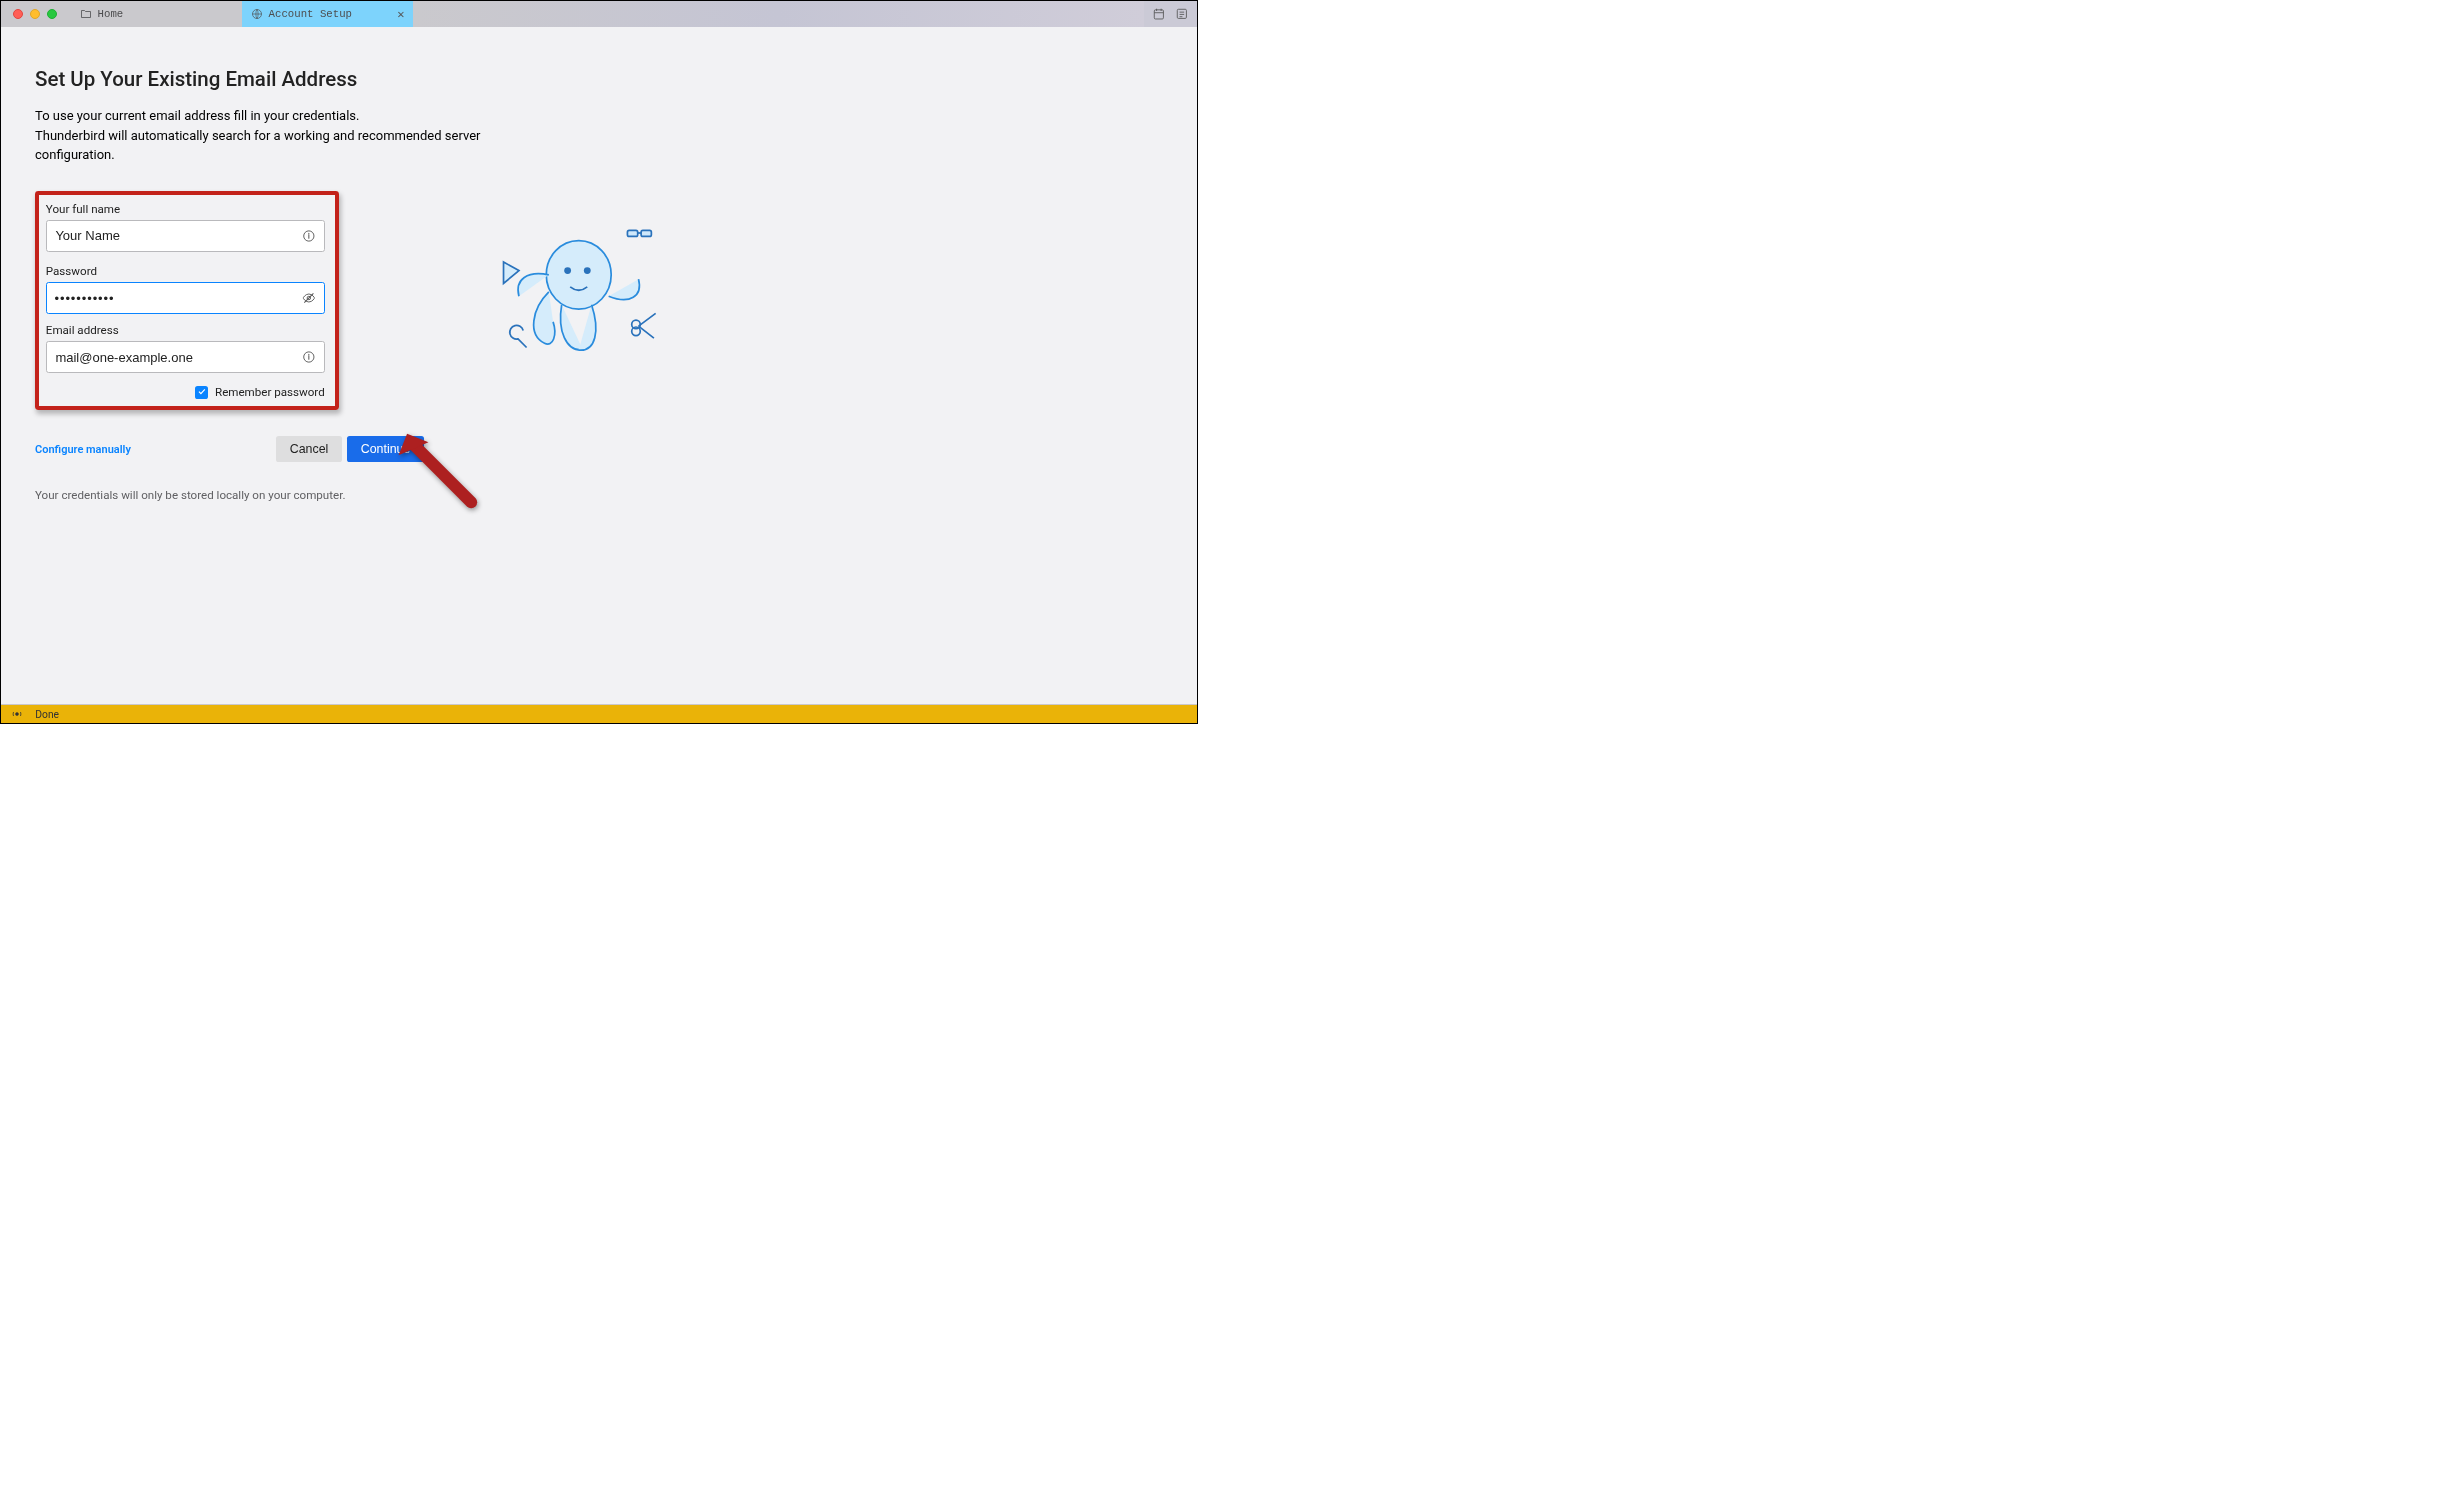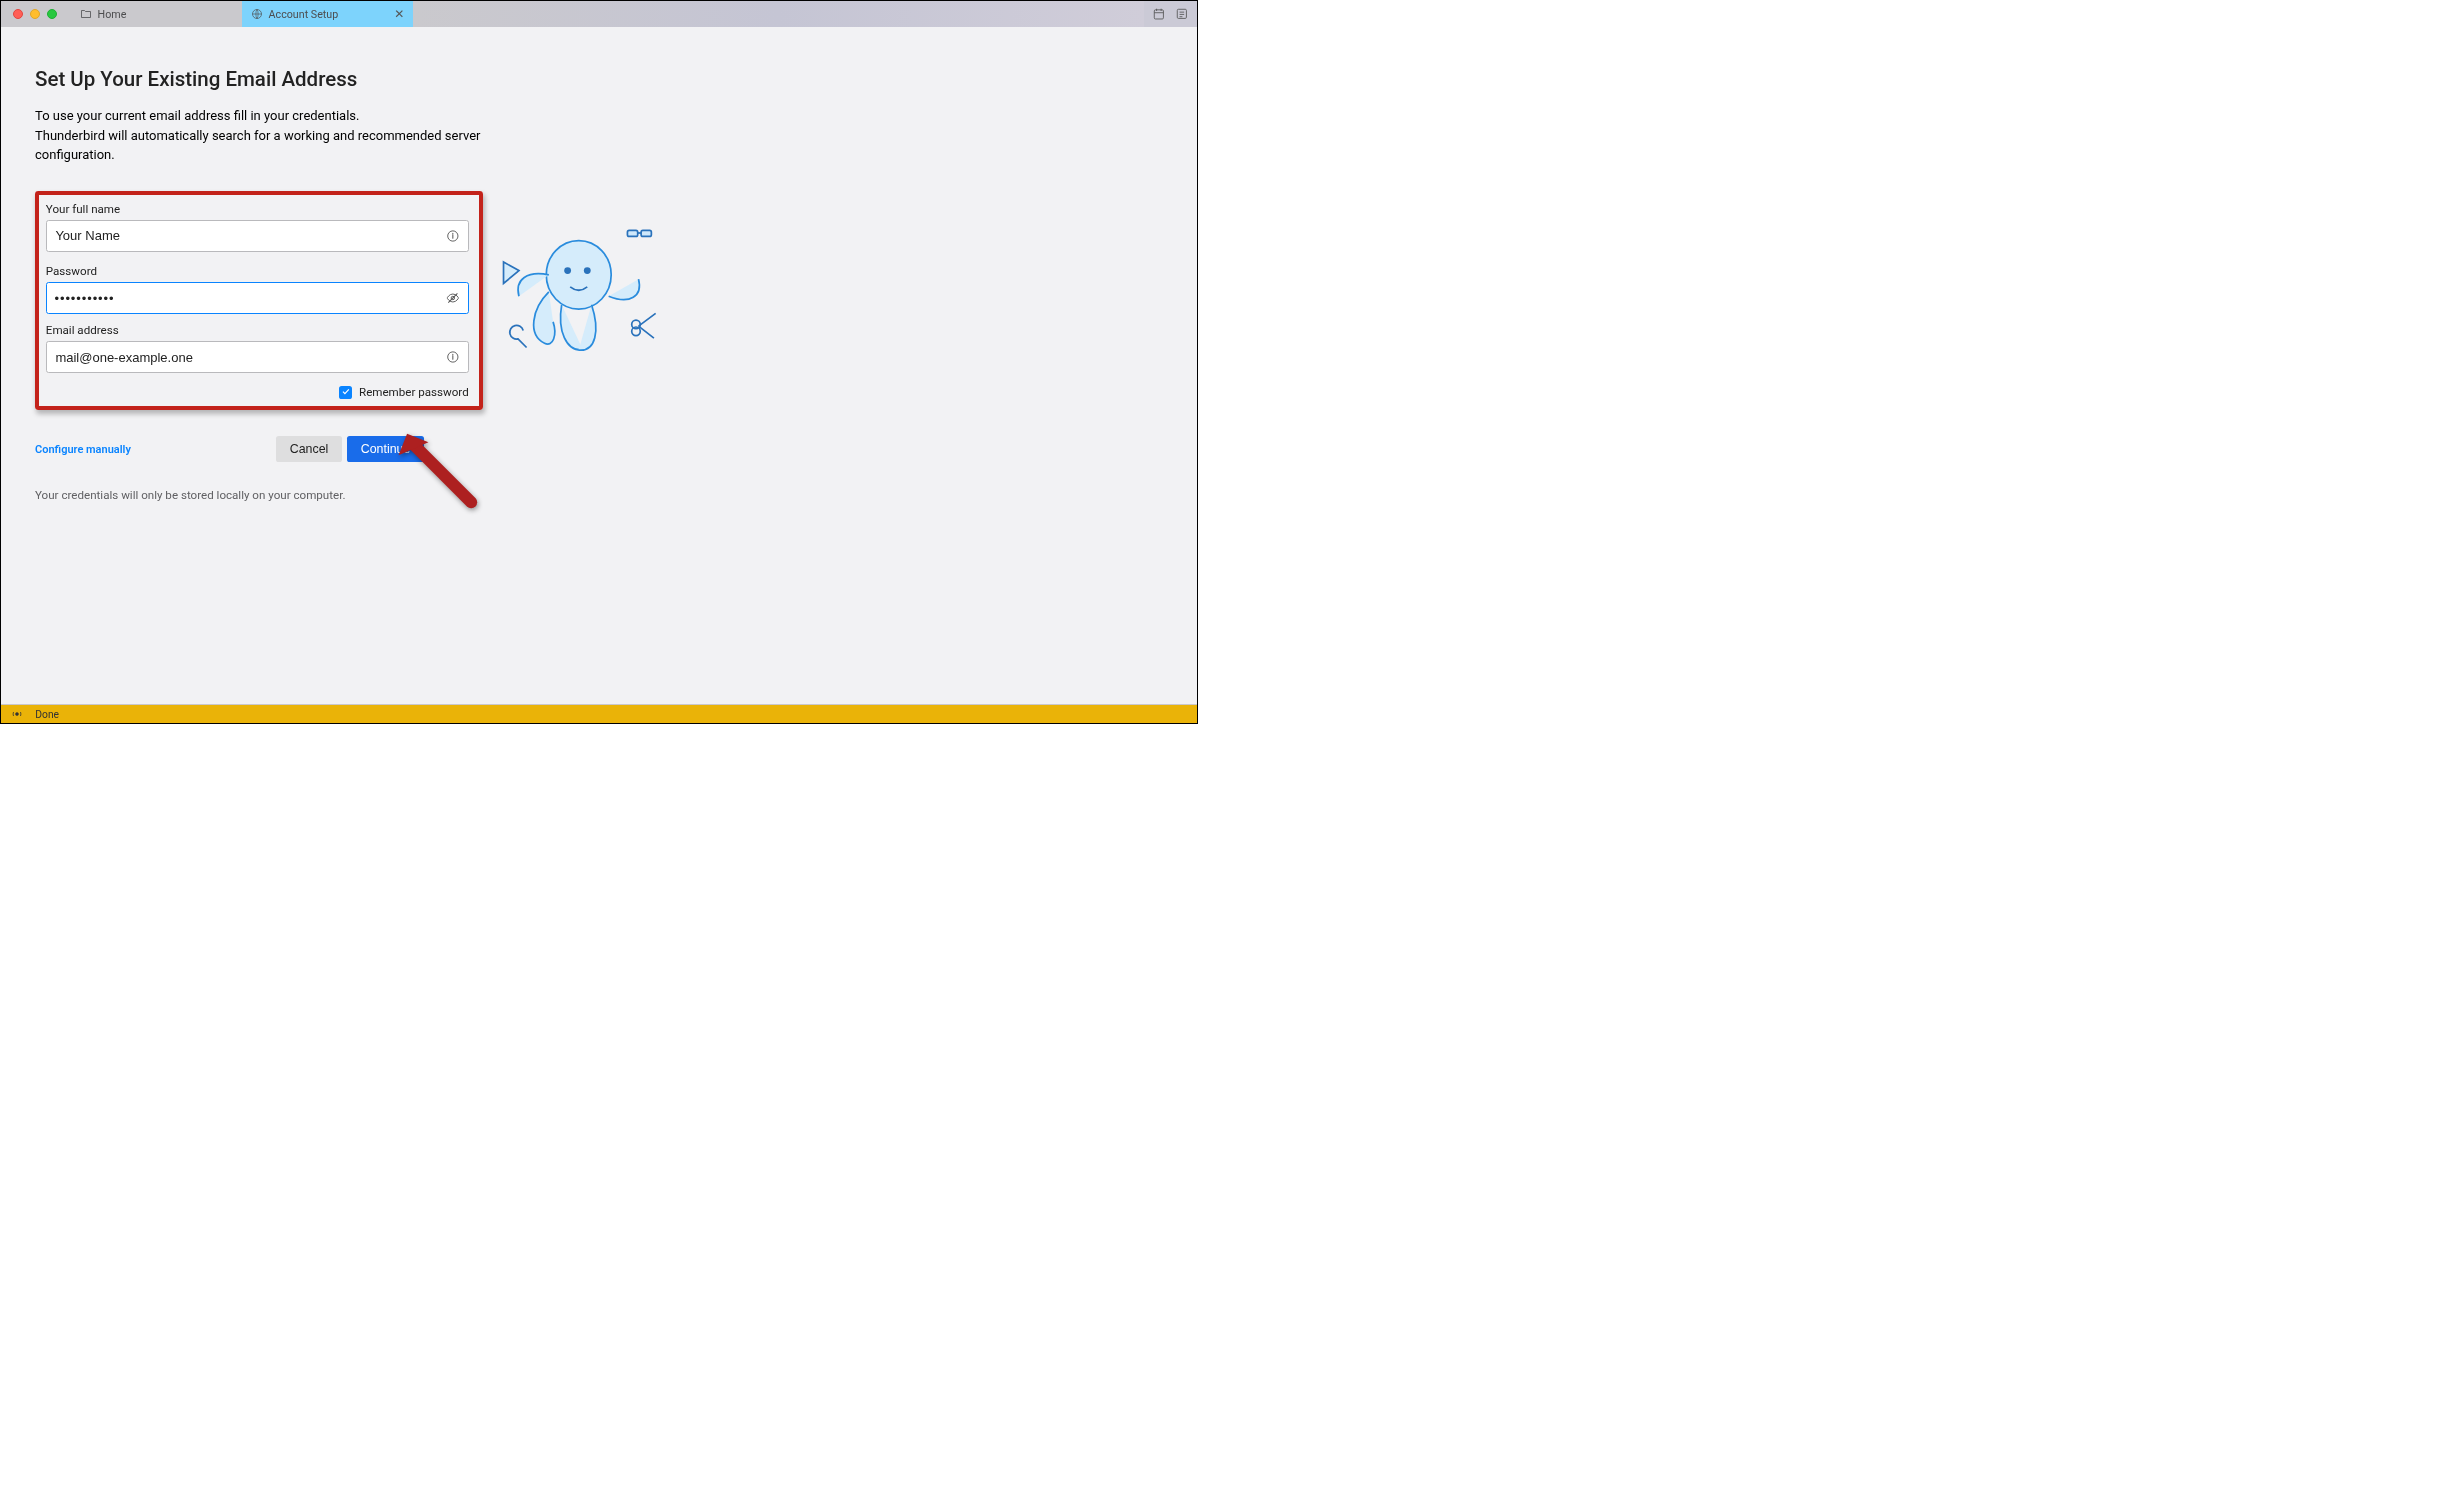--- a/index.html
+++ b/index.html
@@ -45,20 +45,21 @@
     .tl.green { background: #28c840; border: 0.4px solid #1faf34; }
     .tab {
       display: flex;
       align-items: center;
       padding: 0 8.6px;
       font-size: 10.7px;
       color: #4d4d4f;
       gap: 6px;
       min-width: 171px;
       position: relative;
+      font-family: Liberation Mono, monospace;
     }
     .tab.active {
       background: #7dd3fc;
     }
     .tab .close {
       margin-left: auto;
       font-size: 12px;
       color: #555;
       cursor: pointer;
     }
@@ -105,21 +106,21 @@
     .description {
       font-size: 13px;
       color: #000000;
       line-height: 1.5;
       margin-bottom: 26px;
     }
     
     .form-highlight {
       border: 4.3px solid #c3221a;
       padding: 6.8px 10.3px 6.8px 6.8px;
-      width: 448px;
+      width: 304px;
       border-radius: 3.4px;
       box-shadow: 1.7px 3.4px 5.1px rgba(0,0,0,0.25);
     }
     .field {
       margin-bottom: 12px;
     }
     .field label {
       font-size: 11.6px;
       color: #222;
       display: block;

